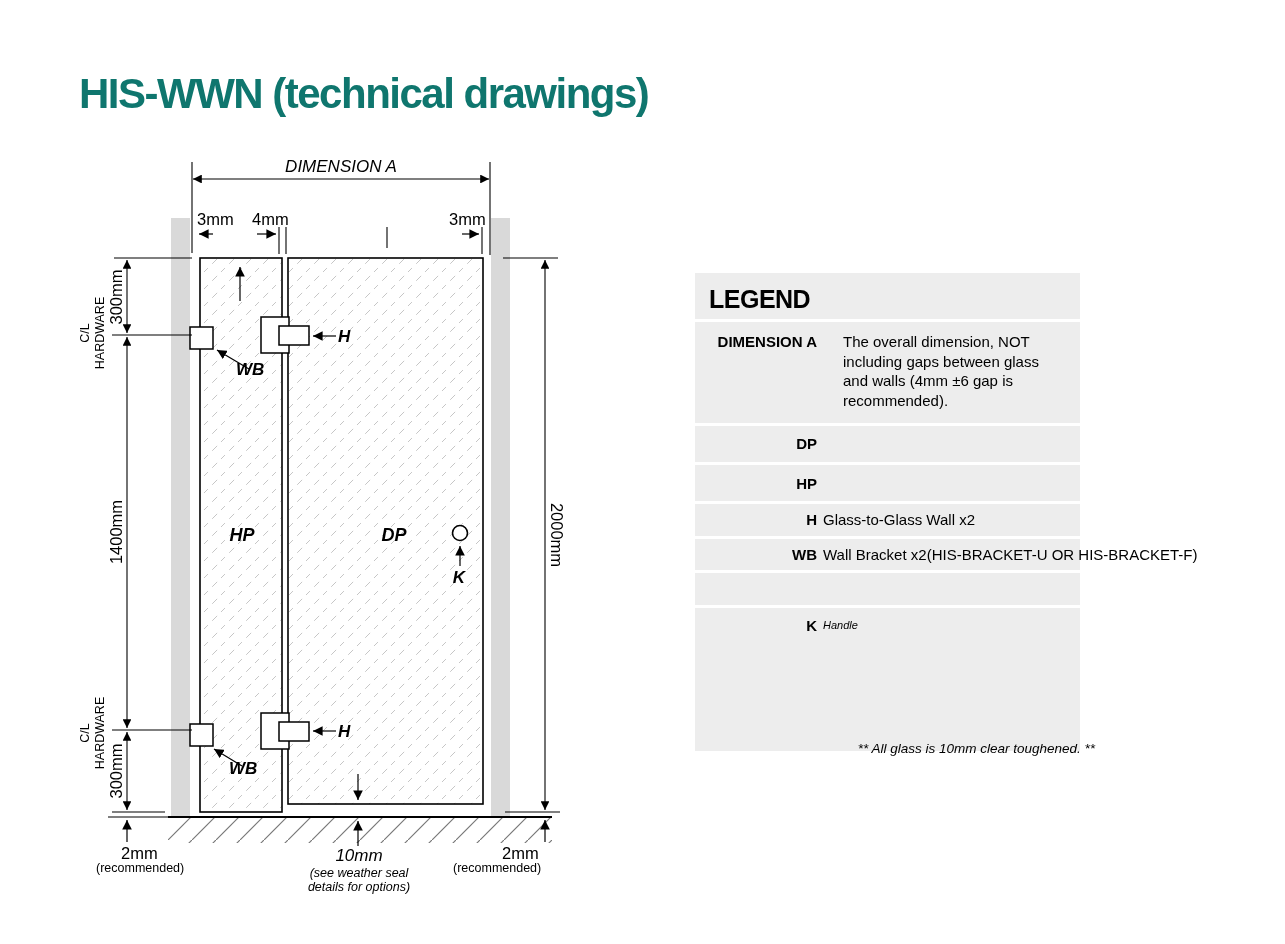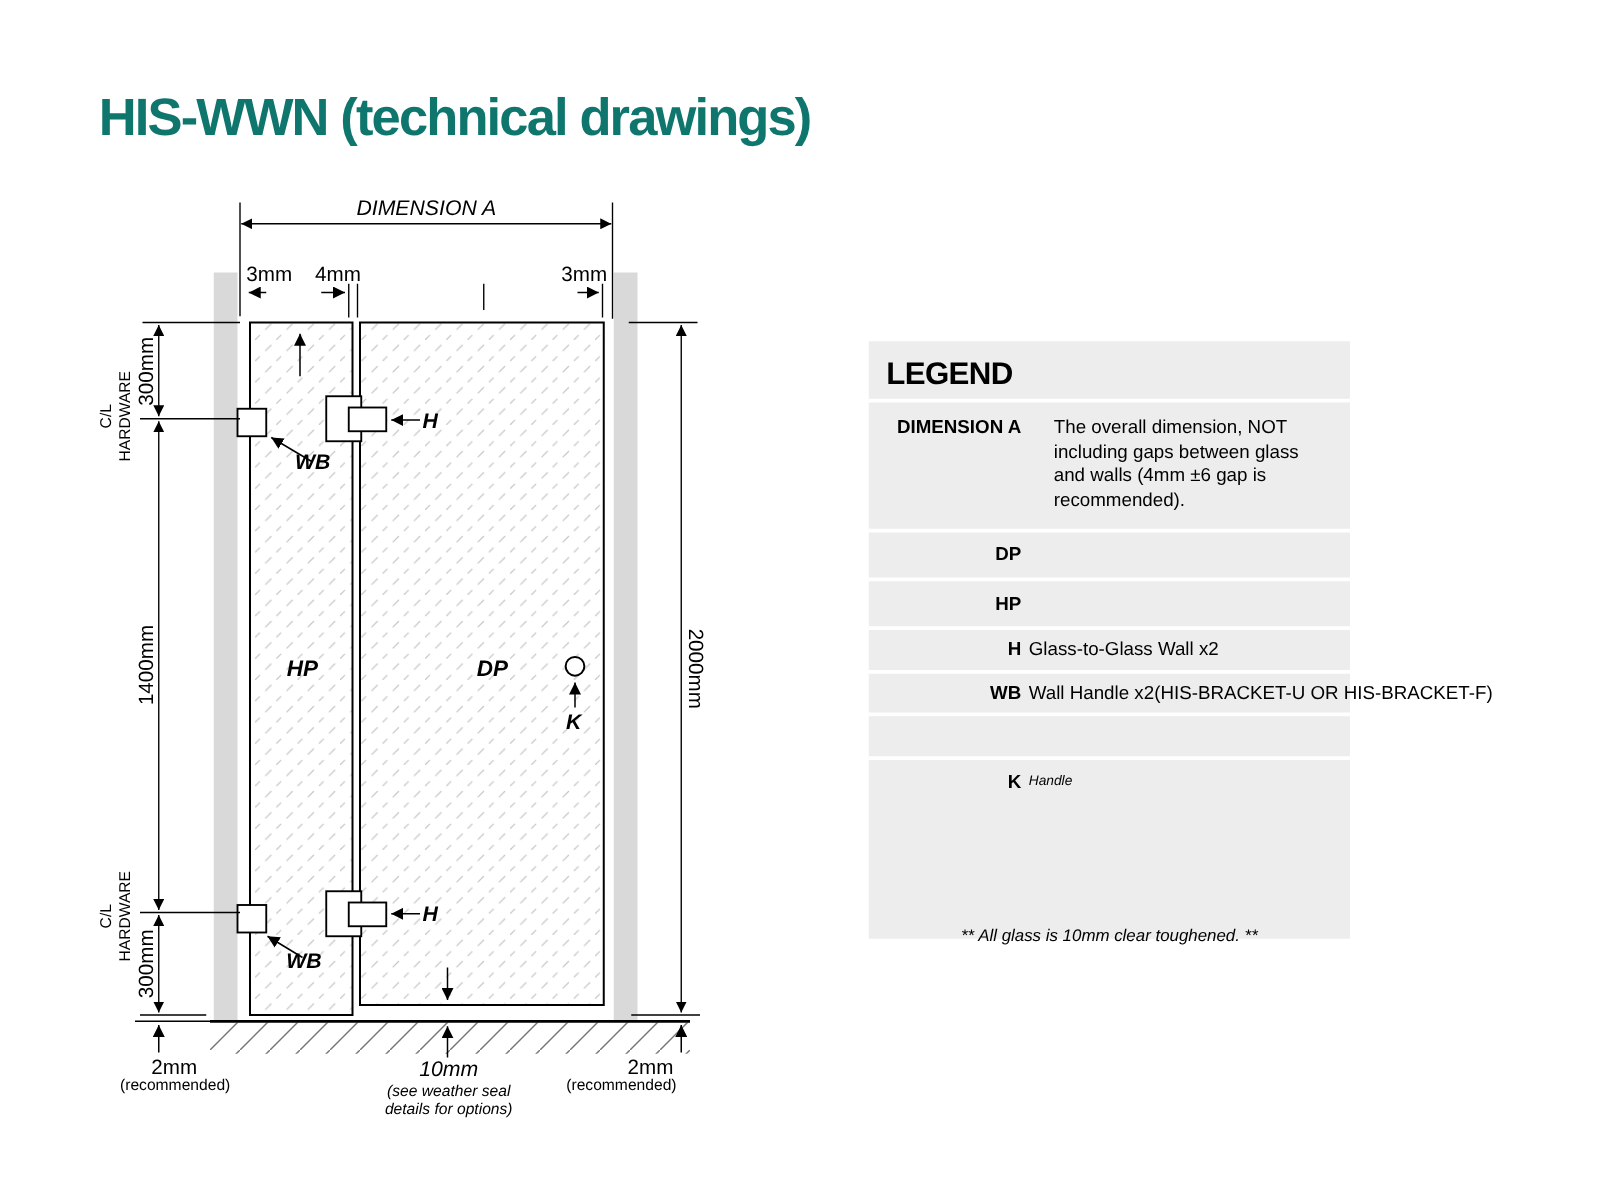--- a/index.html
+++ b/index.html
@@ -32,21 +32,21 @@
   .lrow.tight .desc { margin-left:6px; }
   .row1 { padding-top:10px; padding-bottom:13px; }
   .row2 { padding-top:8px;  padding-bottom:8px; }
   .row3 { padding-top:9px;  padding-bottom:8px; }
   .row4 { padding-top:6px;  padding-bottom:6px; }
   .row5 { padding-top:6px;  padding-bottom:6px; }
   .row5 .desc { white-space:nowrap; }
   .rowEmpty { height:32px; }
   .row7 { padding-top:8px; }
   .row7 .desc { font-size:11px;font-style:italic; }
-  .legend-note { position:absolute; left:680px; top:741px; width:415px; text-align:center;
+  .legend-note { position:absolute; left:680px; top:741px; width:415px; text-align:right;
                  font-size:13.5px; font-style:italic; }
 </style>
 </head>
 <body>
 
 <div class="page">
 
   <div class="title">HIS-WWN (technical drawings)</div>
 
   <svg class="drawing" width="660" height="944" viewBox="0 0 660 944">
@@ -180,21 +180,21 @@
     <div class="sep"></div>
 
     <div class="lrow row4 tight">
       <div class="term">H</div>
       <div class="desc">Glass-to-Glass Wall x2</div>
     </div>
     <div class="sep"></div>
 
     <div class="lrow row5 tight">
       <div class="term">WB</div>
-      <div class="desc">Wall Handle x2(HIS-BRACKET-U OR HIS-BRACKET-F)</div>
+      <div class="desc">Wall Bracket x2(HIS-BRACKET-U OR HIS-BRACKET-F)</div>
     </div>
     <div class="sep"></div>
 
     <div class="lrow rowEmpty"></div>
     <div class="sep"></div>
 
     <div class="lrow row7 tight">
       <div class="term">K</div>
       <div class="desc">Handle</div>
     </div>

